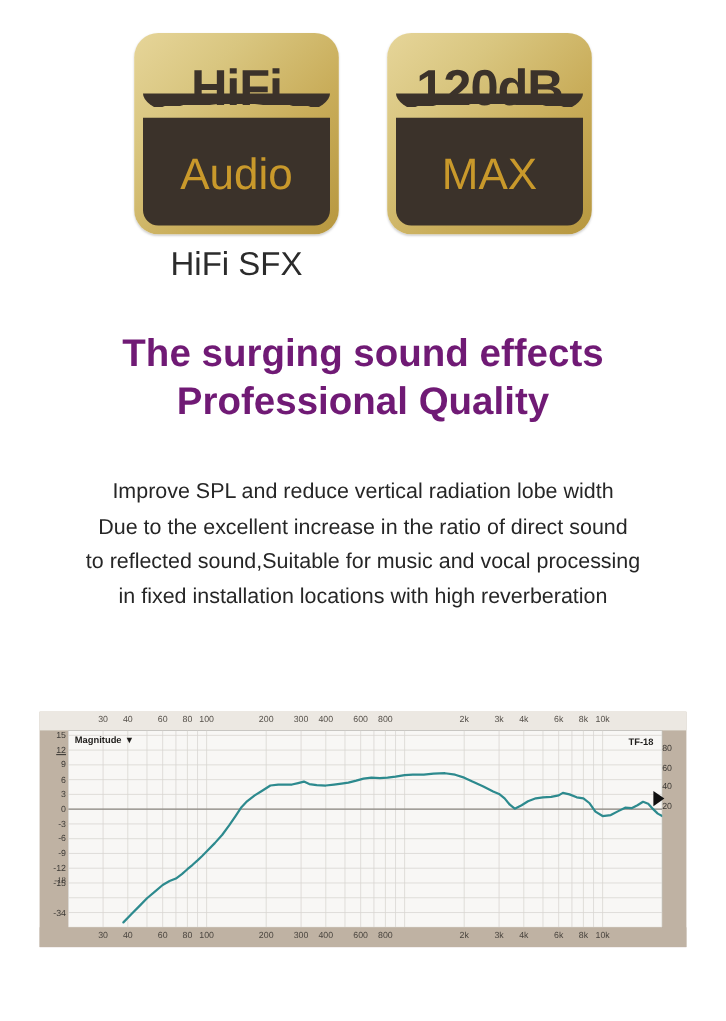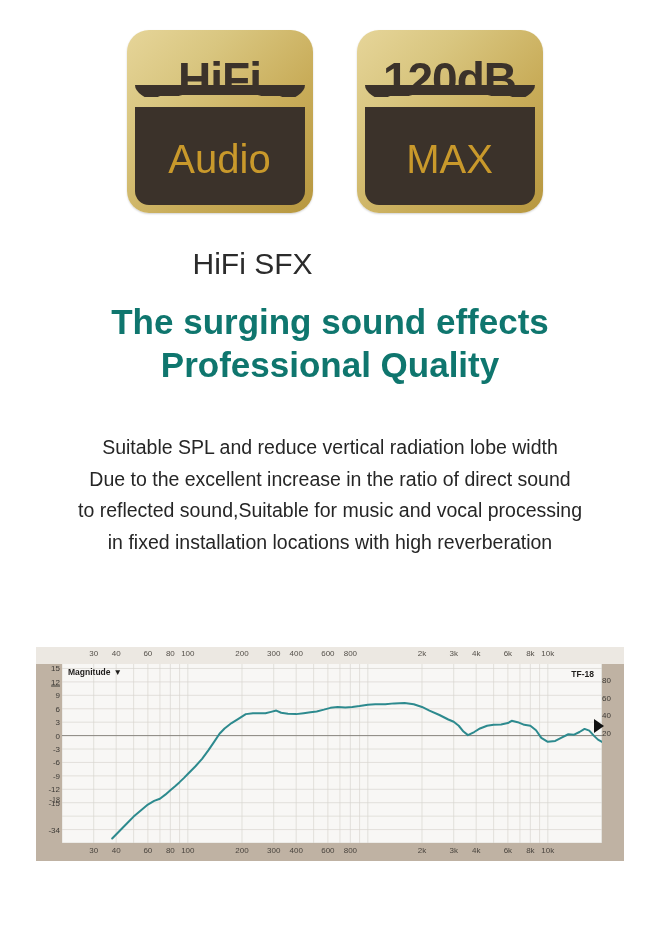--- a/index.html
+++ b/index.html
@@ -22,21 +22,21 @@
     left: 0;
     width: 660px;
     display: flex;
     justify-content: center;
     gap: 35px;
   }
   .badge-col {
     width: 195px;
     display: flex;
     flex-direction: column;
-    align-items: flex-end;
+    align-items: center;
   }
   .badge {
     width: 186px;
     height: 183px;
     border-radius: 22px;
     position: relative;
     overflow: hidden;
     background: linear-gradient(135deg, #e6d599 0%, #d9c680 28%, #c9ad5a 62%, #b7973f 100%);
     box-shadow: 0 1px 2px rgba(0,0,0,0.18);
   }
@@ -85,34 +85,34 @@
     justify-content: center;
     padding-top: 6px;
     box-sizing: border-box;
   }
   .badge-bottom-text {
     font-size: 40px;
     color: #c9992b;
     line-height: 1;
   }
   .badge-caption {
-    margin-top: 34px;
+    margin-top: 11px;
     font-size: 30px;
     color: #2b2b2b;
     white-space: nowrap;
   }
 
   
   .headline {
     position: absolute;
     top: 300px;
     left: 0;
     width: 660px;
     text-align: center;
-    color: #0f766e;
+    color: #701a75;
     font-size: 35px;
     font-weight: bold;
     line-height: 1.24;
   }
   .headline div { white-space: nowrap; }
 
   
   .paragraph {
     position: absolute;
     top: 432px;
@@ -239,21 +239,21 @@
   </div>
 
 </div>
 
 <div class="headline">
   <div>The surging sound effects</div>
   <div>Professional Quality</div>
 </div>
 
 <div class="paragraph">
-  <div>Suitable SPL and reduce vertical radiation lobe width</div>
+  <div>Improve SPL and reduce vertical radiation lobe width</div>
   <div>Due to the excellent increase in the ratio of direct sound</div>
   <div>to reflected sound,Suitable for music and vocal processing</div>
   <div>in fixed installation locations with high reverberation</div>
 </div>
 
 <div class="chart-frame">
 
   <div class="chart-axis-top" id="axis-top">
       <div class="freq-tick" style="left: 57.6964px;">30</div>
       <div class="freq-tick" style="left: 80.1854px;">40</div>

